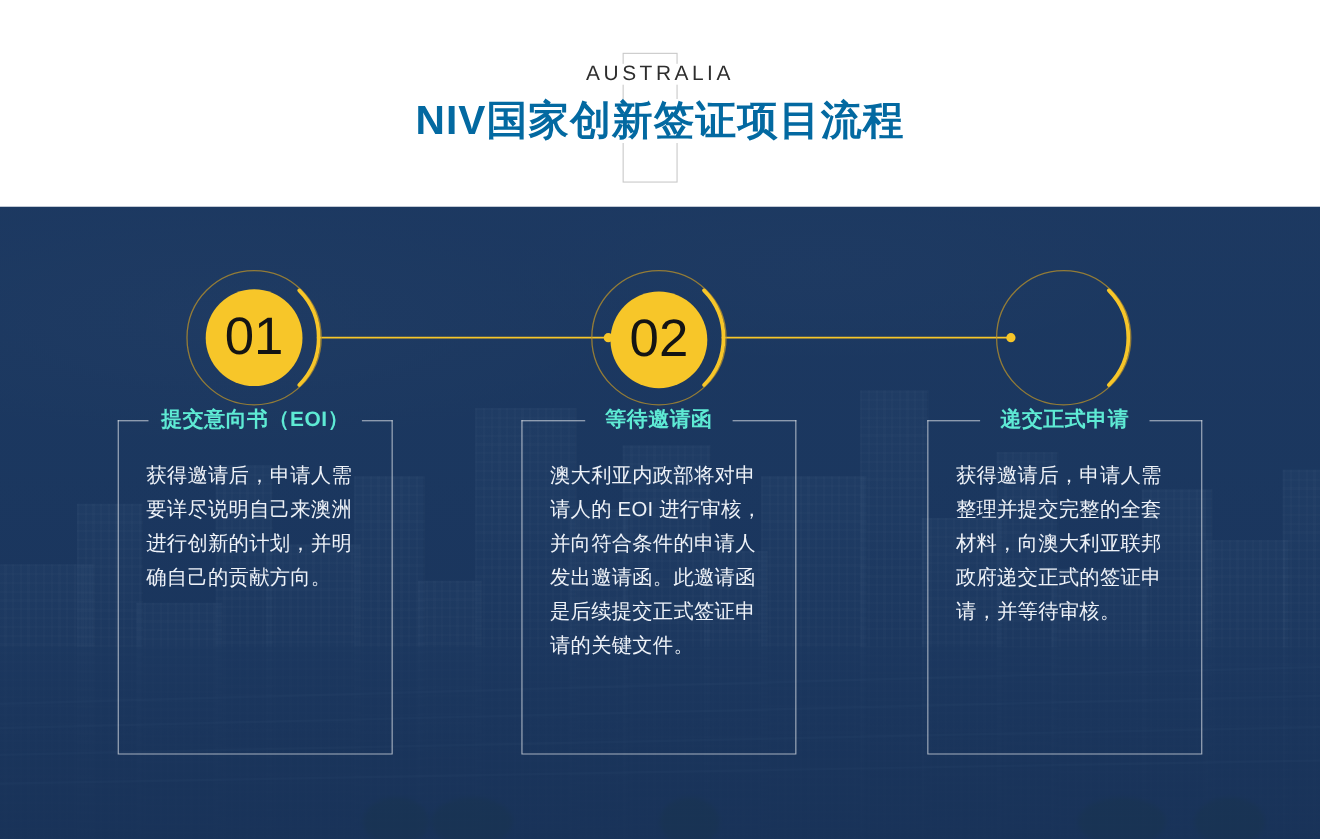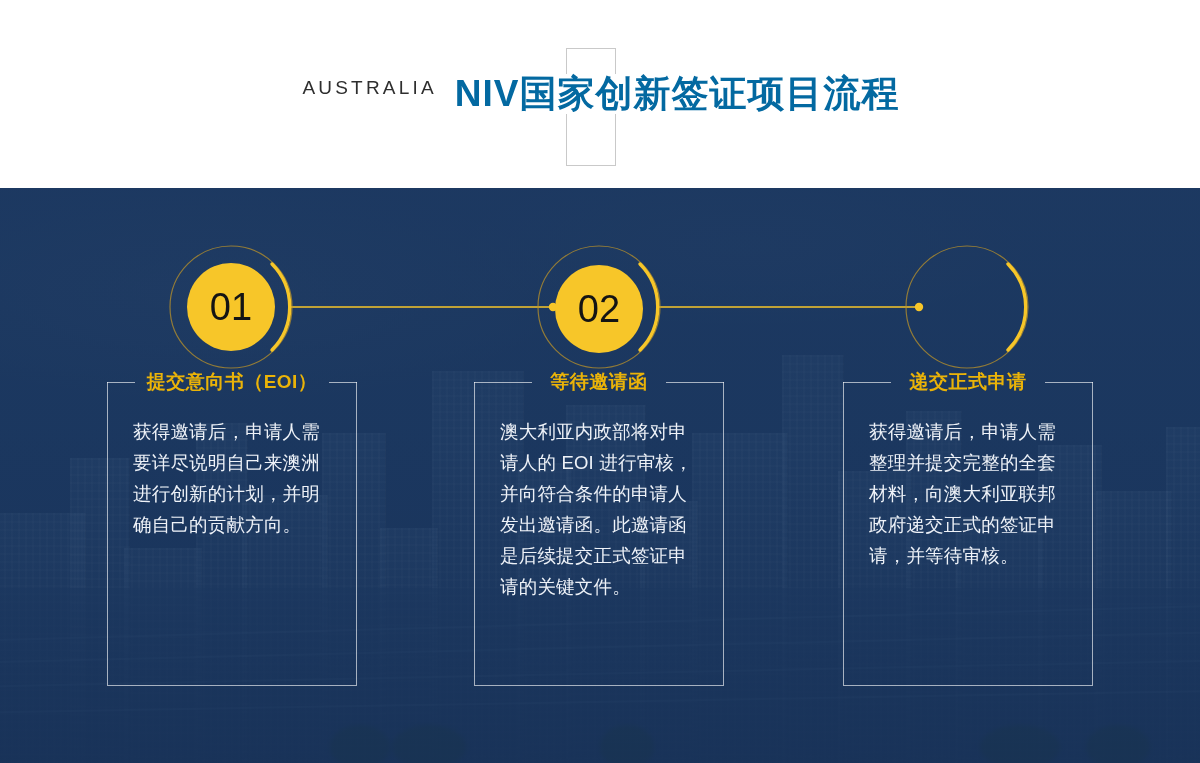--- a/index.html
+++ b/index.html
@@ -16,21 +16,21 @@
     position:absolute; left:0; top:0; width:1200px; height:188px;
     background:#ffffff; overflow:hidden;
   }
   .header-frame {
     position:absolute; left:566px; top:48px; width:50px; height:118px;
     border:1px solid #c9c9c9; border-top:1px solid #c9c9c9;
     background:transparent;
   }
   .header-inner {
     position:absolute; left:0; top:0; width:1200px; height:188px;
-    display:flex; flex-direction:row; align-items:center; justify-content:center;
+    display:flex; flex-direction:column; align-items:center; justify-content:center;
   }
   .kicker {
     font-size:19px; letter-spacing:3.2px; color:#2e2e2e;
     font-weight:400; line-height:1; margin-bottom:13px;
     background:#ffffff; padding:0 10px; position:relative; z-index:3;
   }
   .main-title {
     font-size:37px; font-weight:bold; color:#0369a1;
     letter-spacing:1px; line-height:1.1; white-space:nowrap;
     background:#ffffff; padding:0 8px; position:relative; z-index:3;
@@ -82,38 +82,38 @@
   .connectors { position:absolute; left:0; top:0; width:1200px; height:575px; }
 
   
   .step-circle {
     position:absolute; width:88px; height:88px; border-radius:50%;
     background:#f7c629;
     display:flex; align-items:center; justify-content:center;
     z-index:6;
   }
   .step-num {
-    font-size:38px; font-weight:400; color:#141414;
+    font-size:48px; font-weight:400; color:#141414;
     letter-spacing:0px; line-height:1; font-family:"Liberation Sans", sans-serif;
   }
   .ring-wrap { position:absolute; width:126px; height:126px; z-index:5; }
 
   
   .card { position:absolute; z-index:7; }
   .card-box {
     position:absolute; left:0; top:18px; width:100%;
     border:1px solid rgba(255,255,255,0.62);
     border-top:none;
   }
   .card-top-left, .card-top-right {
     position:absolute; top:18px; height:1px; background:rgba(255,255,255,0.62);
   }
   .card-title {
     position:absolute; top:0; left:50%; transform:translateX(-50%);
-    font-size:19px; font-weight:bold; color:#eab308;
+    font-size:19px; font-weight:bold; color:#5eead4;
     white-space:nowrap; line-height:36px; letter-spacing:0.5px;
   }
   .card-body {
     position:absolute; left:26px; right:22px; top:52px;
     font-size:18.5px; line-height:31px; color:#eef2f8;
     letter-spacing:0.2px; text-align:left;
   }
 </style>
 </head>
 <body>

